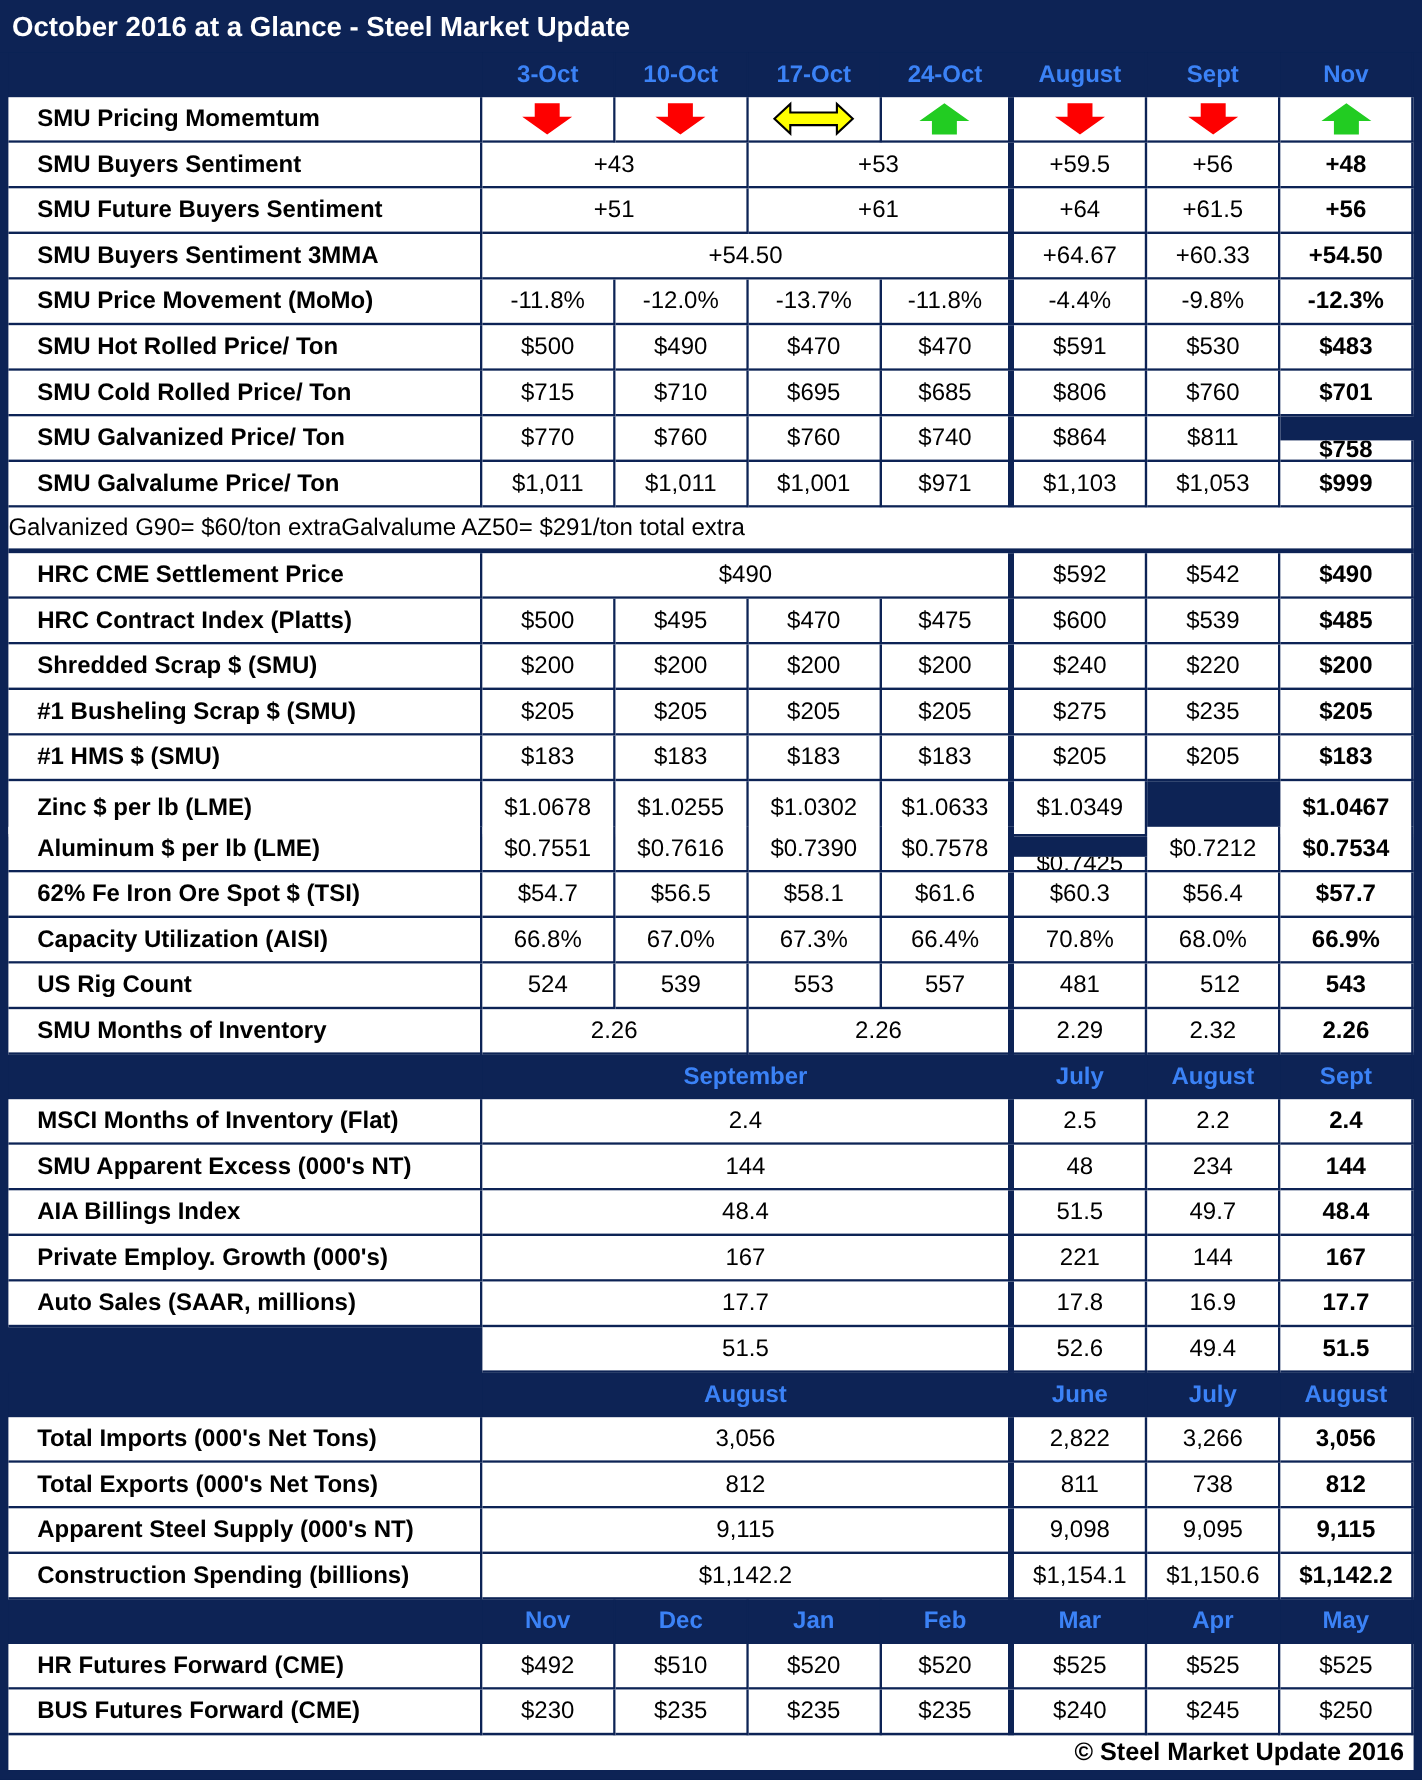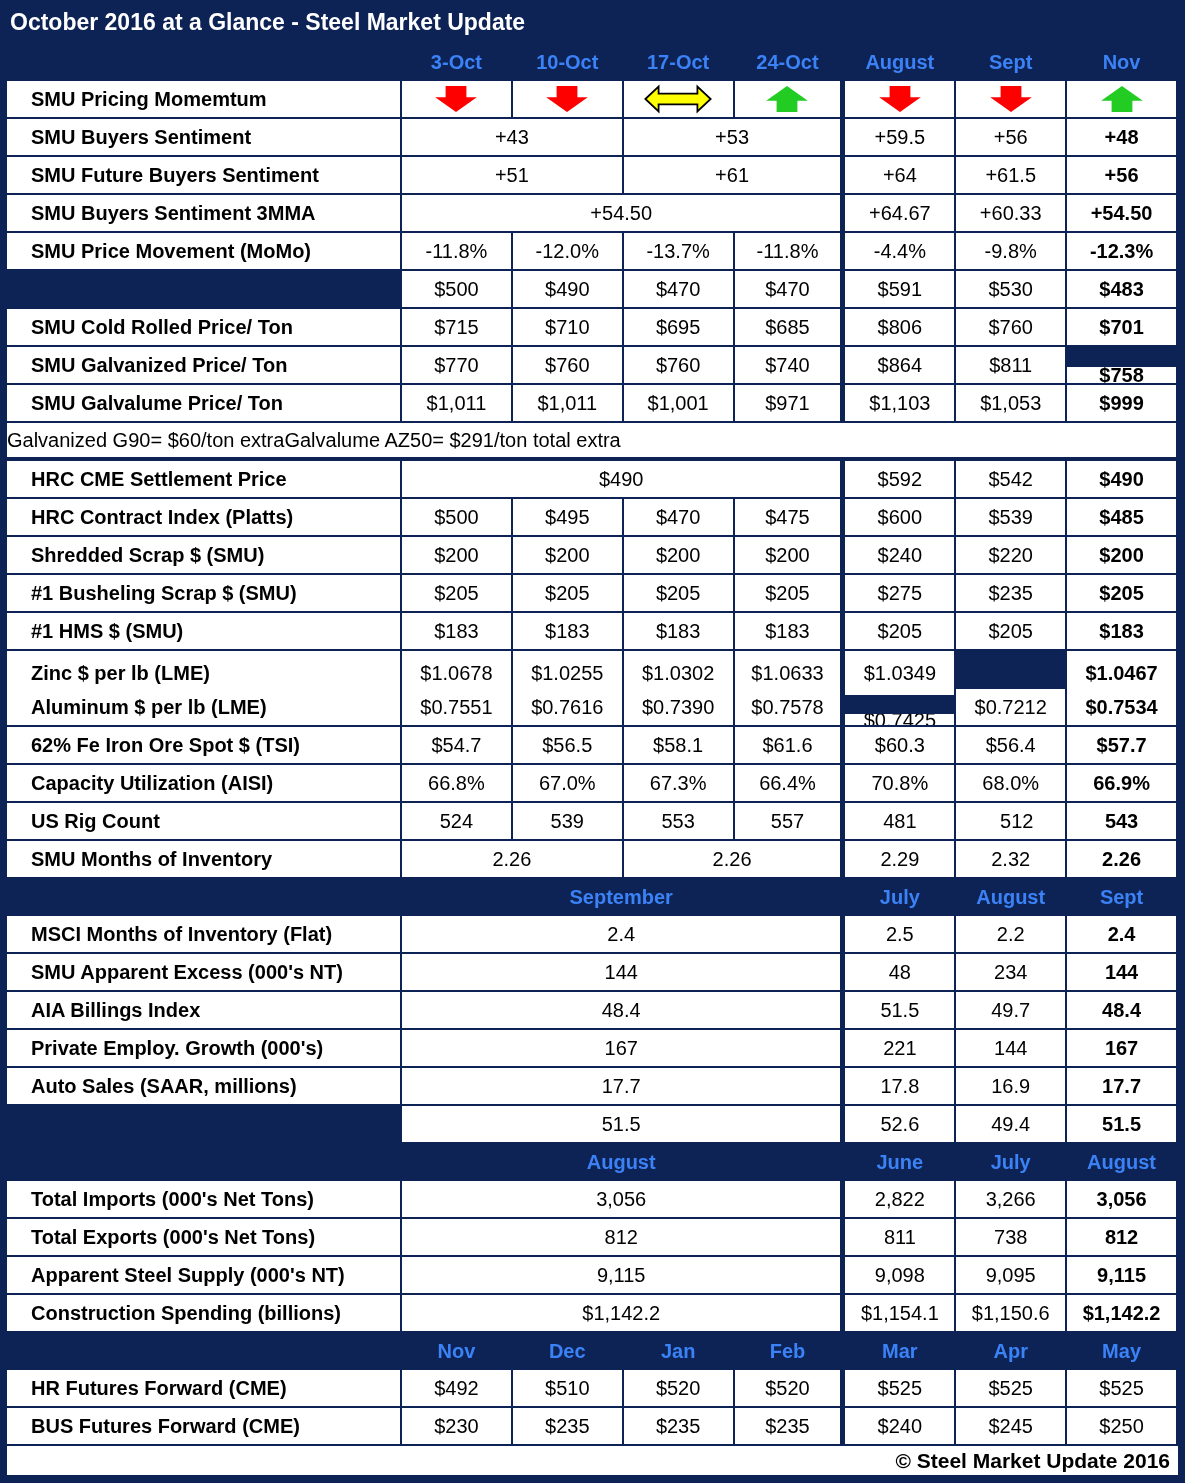--- a/index.html
+++ b/index.html
@@ -148,20 +148,21 @@
         <div class="cell label-cell">SMU Price Movement (MoMo)</div>
         <div class="cell val-cell" style="grid-column: 2 / span 1;">-11.8%</div>
         <div class="cell val-cell" style="grid-column: 3 / span 1;">-12.0%</div>
         <div class="cell val-cell" style="grid-column: 4 / span 1;">-13.7%</div>
         <div class="cell val-cell thick-r" style="grid-column: 5 / span 1;">-11.8%</div>
         <div class="cell val-cell" style="grid-column: 6 / span 1;">-4.4%</div>
         <div class="cell val-cell" style="grid-column: 7 / span 1;">-9.8%</div>
         <div class="cell val-cell bold" style="grid-column: 8 / span 1;">-12.3%</div>
       </div>
       <div class="row">
+        <div class="cell label-cell">SMU Hot Rolled Price/ Ton</div>
         <div class="cell val-cell" style="grid-column: 2 / span 1;">$500</div>
         <div class="cell val-cell" style="grid-column: 3 / span 1;">$490</div>
         <div class="cell val-cell" style="grid-column: 4 / span 1;">$470</div>
         <div class="cell val-cell thick-r" style="grid-column: 5 / span 1;">$470</div>
         <div class="cell val-cell" style="grid-column: 6 / span 1;">$591</div>
         <div class="cell val-cell" style="grid-column: 7 / span 1;">$530</div>
         <div class="cell val-cell bold" style="grid-column: 8 / span 1;">$483</div>
       </div>
       <div class="row">
         <div class="cell label-cell">SMU Cold Rolled Price/ Ton</div>

